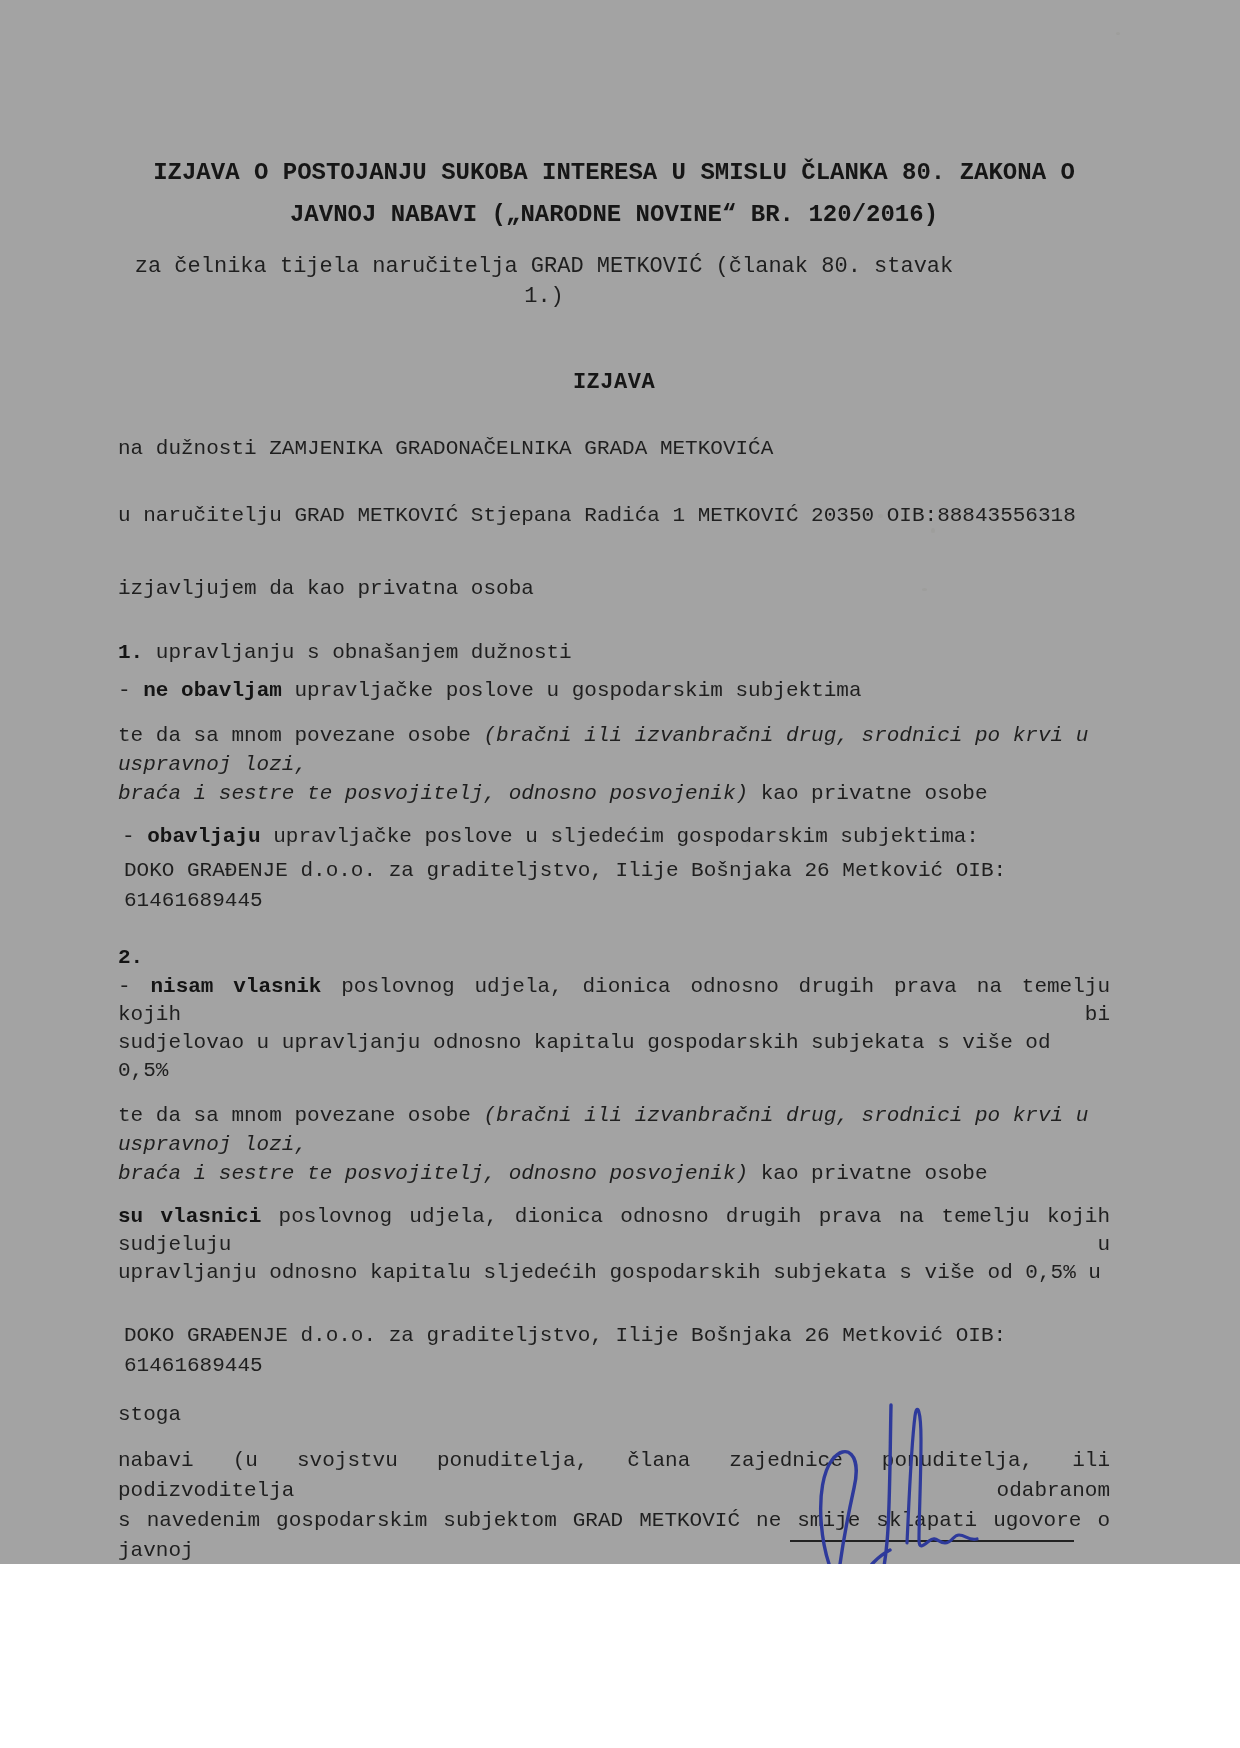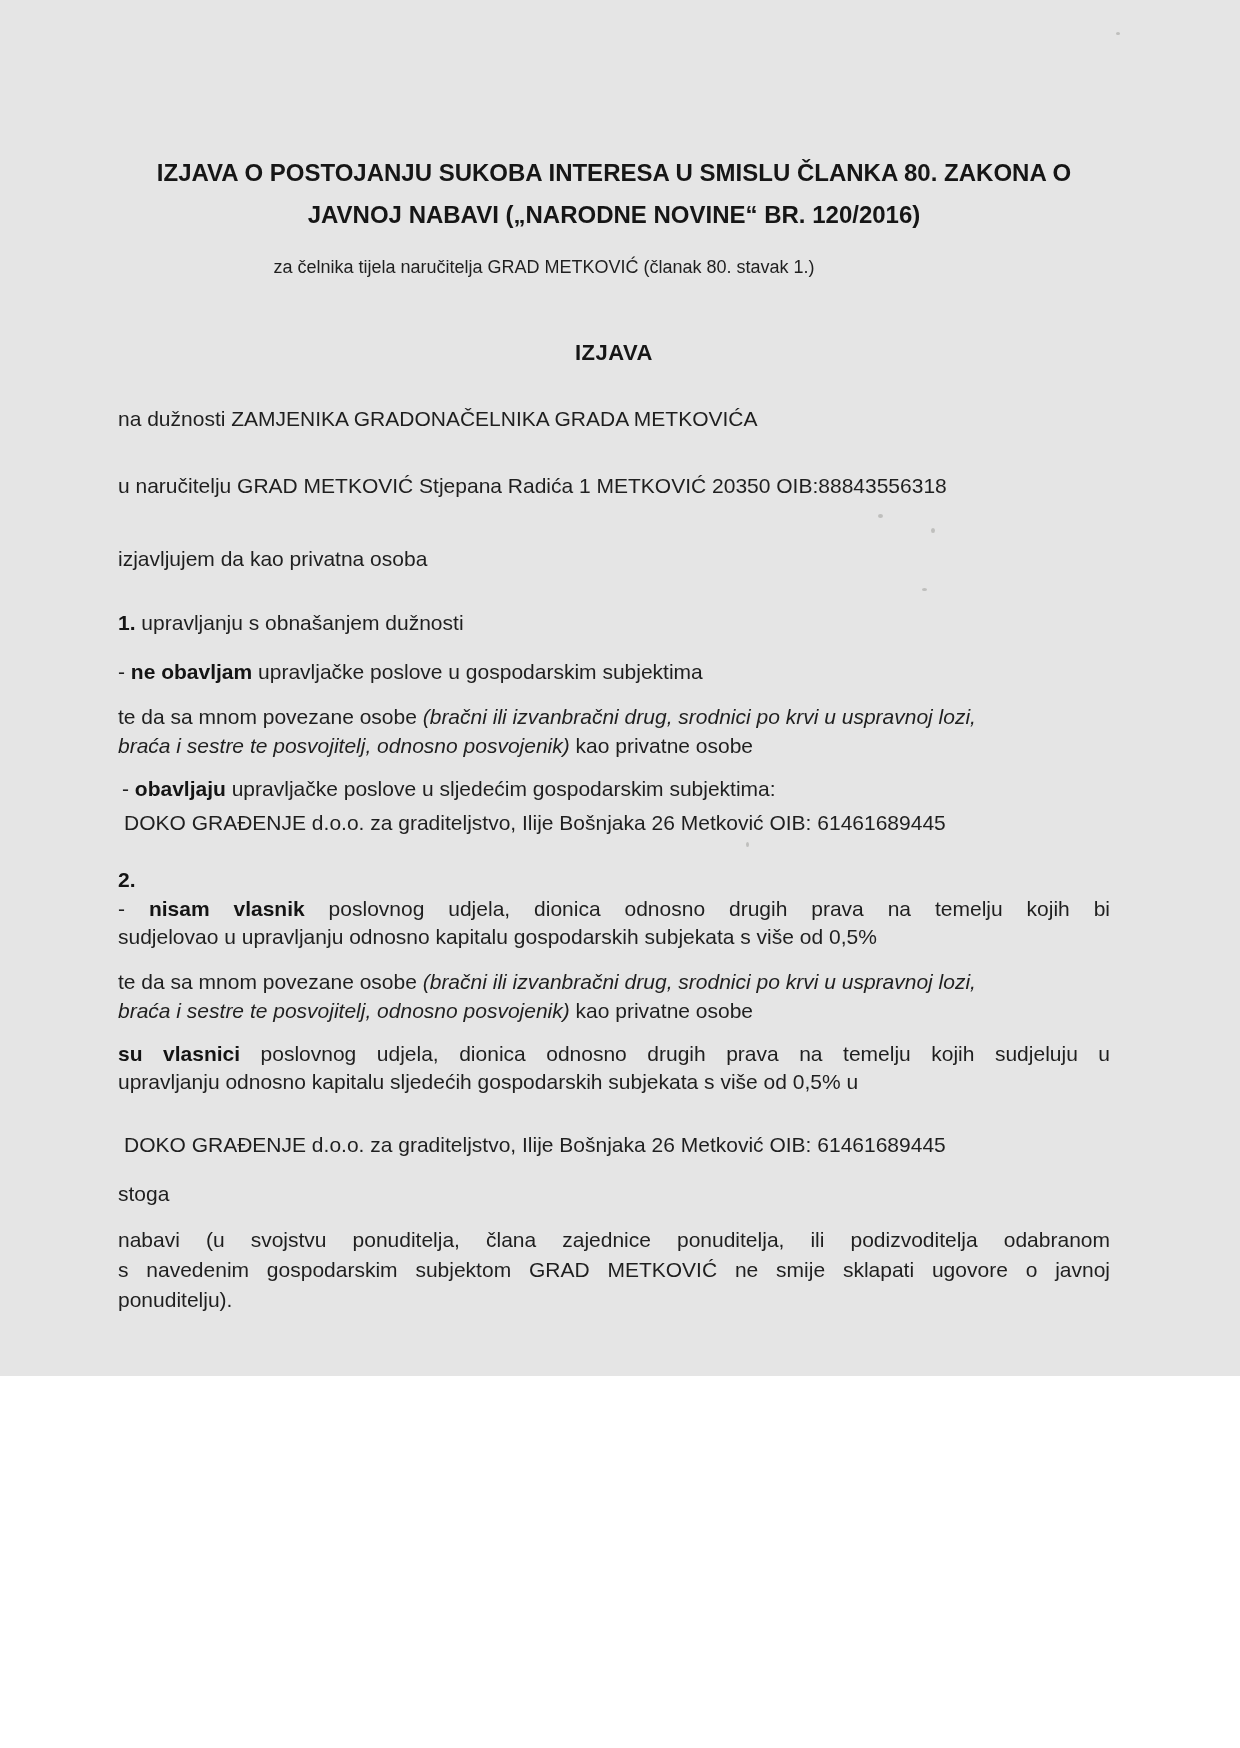--- a/index.html
+++ b/index.html
@@ -1,29 +1,29 @@
 <!DOCTYPE html>
 <html><head>
 <meta charset="utf-8">
 <style>
   html,body { margin:0; padding:0; background:#ffffff; }
   .page {
     position:relative;
-    width:1240px; height:1376px;
-    background:#e5e5e5;
-    font-family:Liberation Sans, sans-serif;
+    width:1240px; height:1564px;
+    background:#a3a3a3;
+    font-family:Liberation Mono, monospace;
     color:#1f1f1f;
     overflow:hidden;
   }
   .content {
     position:absolute; left:118px; top:152px; width:992px;
     font-size:21px; line-height:30px;
   }
   .title { text-align:center; font-weight:bold; font-size:24px; line-height:42px; color:#161616; }
-  .subtitle { text-align:center; font-size:18px; line-height:30px; margin-top:16px; margin-right:140px; }
+  .subtitle { text-align:center; font-size:22px; line-height:30px; margin-top:16px; margin-right:140px; }
   .heading { text-align:center; font-weight:bold; font-size:22px; letter-spacing:0.5px; margin-top:56px; color:#161616; }
   .para { margin:0; }
   b { color:#141414; }
   .it { font-style:italic; }
   .jline { text-align:justify; text-align-last:justify; }
   .indent6 { padding-left:6px; }
   .indent4 { padding-left:4px; }
   .rel { line-height:29px; }
   .own { line-height:28px; }
   .sig-line { position:absolute; left:790px; top:1540px; width:284px; height:2px; }
@@ -47,21 +47,21 @@
 
 
     <p class="para" style="margin-top:36px">na dužnosti ZAMJENIKA GRADONAČELNIKA GRADA METKOVIĆA</p>
 
     <p class="para" style="margin-top:37px">u naručitelju GRAD METKOVIĆ Stjepana Radića 1 METKOVIĆ 20350 OIB:88843556318</p>
 
     <p class="para" style="margin-top:43px">izjavljujem da kao privatna osoba</p>
 
     <p class="para" style="margin-top:34px"><b>1.</b><span> upravljanju s obnašanjem dužnosti</span></p>
 
-    <p class="para" style="margin-top:19px"><span>-  </span><b>ne obavljam</b><span> upravljačke poslove u gospodarskim subjektima</span></p>
+    <p class="para" style="margin-top:8px"><span>-  </span><b>ne obavljam</b><span> upravljačke poslove u gospodarskim subjektima</span></p>
 
     <div class="rel" style="margin-top:15px">
       <div><span>te da sa mnom povezane osobe </span><span class="it">(bračni ili izvanbračni drug, srodnici po krvi u uspravnoj lozi,</span></div>
       <div><span class="it">braća i sestre te posvojitelj, odnosno posvojenik)</span><span> kao privatne osobe</span></div>
     </div>
 
     <p class="para indent4" style="margin-top:14px"><span>- </span><b>obavljaju</b><span> upravljačke poslove u sljedećim gospodarskim subjektima:</span></p>
 
     <p class="para indent6" style="margin-top:4px">DOKO GRAĐENJE d.o.o. za graditeljstvo, Ilije Bošnjaka 26 Metković OIB: 61461689445</p>
 

